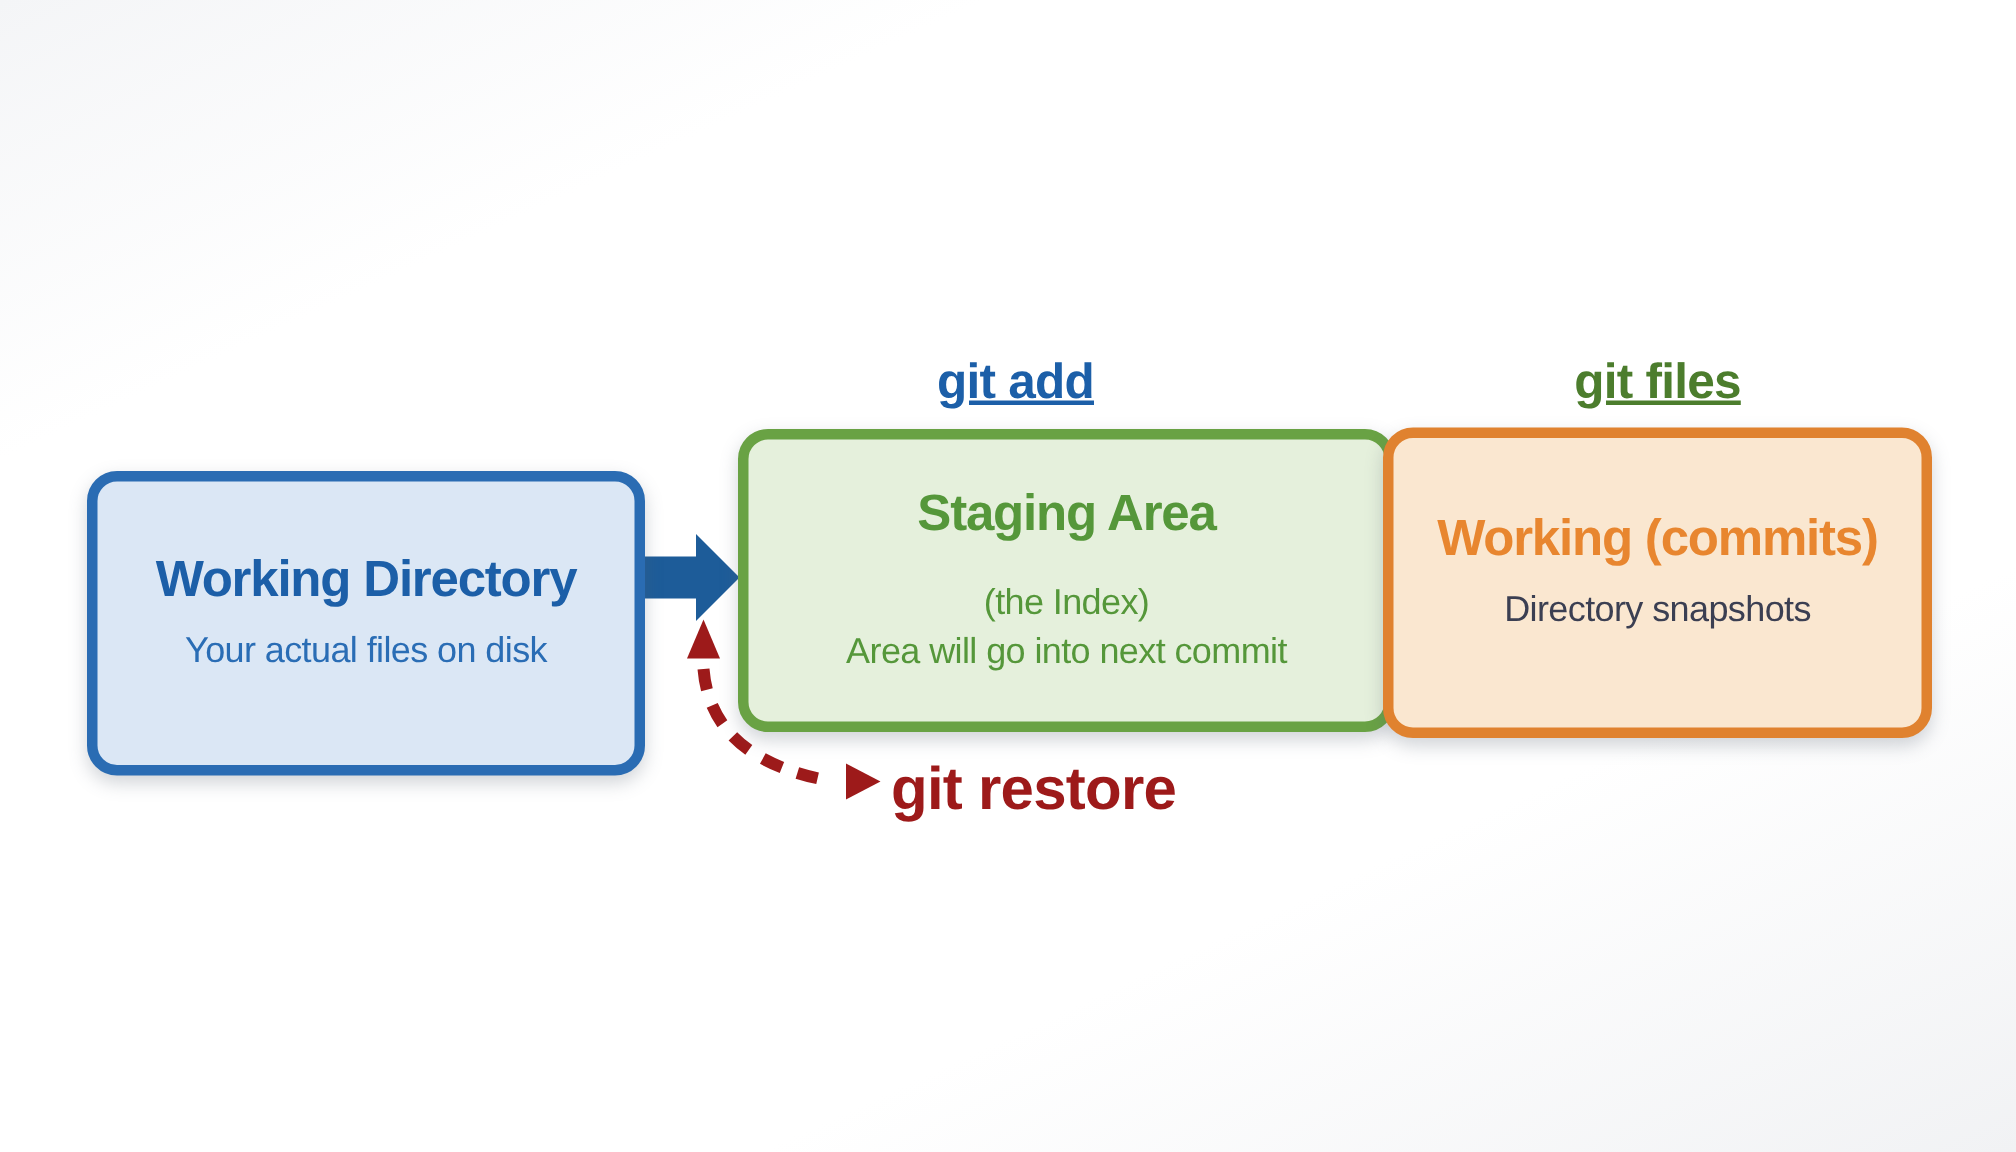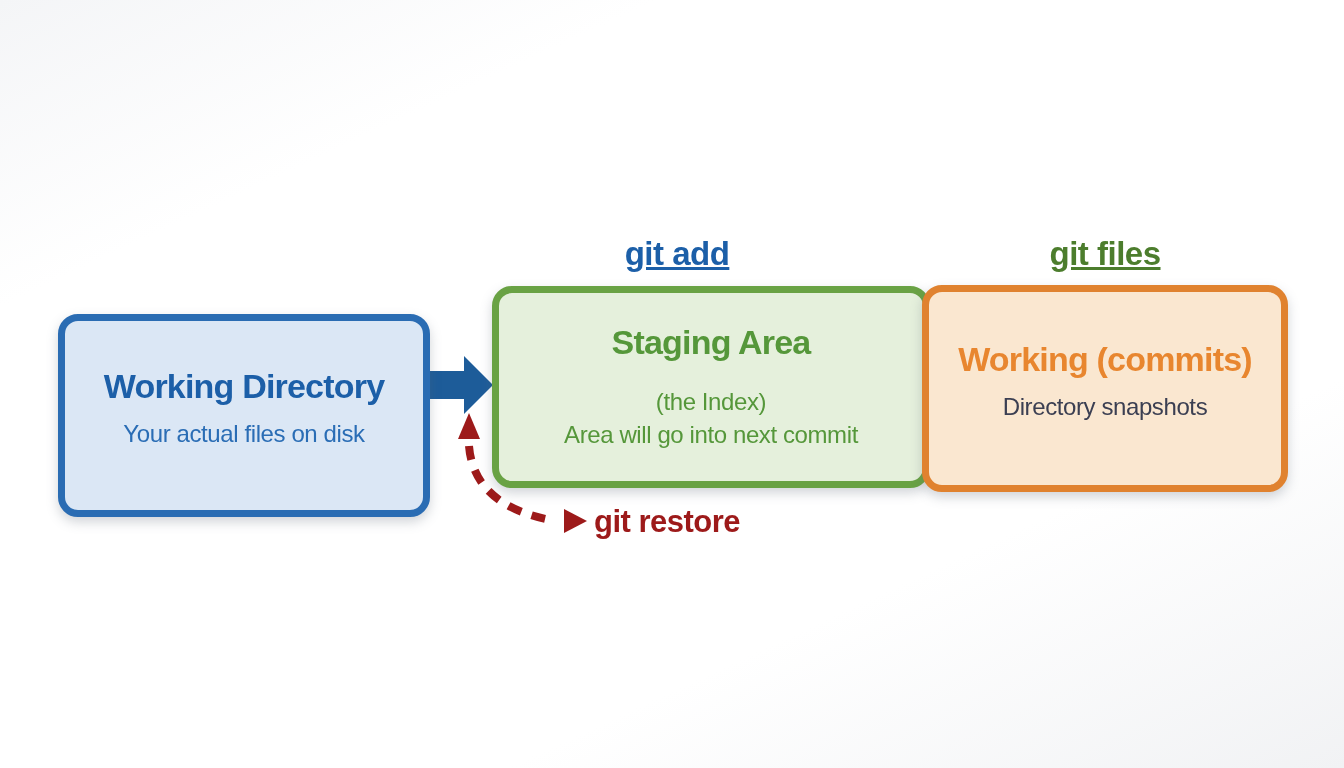--- a/index.html
+++ b/index.html
@@ -100,21 +100,21 @@
   }
   .label-git-commit {
     left: 1105px;
     top: 235px;
     color: #4c7d2d;
   }
   .label-git-restore {
     position: absolute;
     left: 594px;
     top: 504px;
-    font-size: 31px;
+    font-size: 40px;
     font-weight: bold;
     letter-spacing: -0.5px;
     color: #9d1a1a;
     white-space: nowrap;
   }
 </style>
 </head>
 <body>
 
 <div class="canvas">

